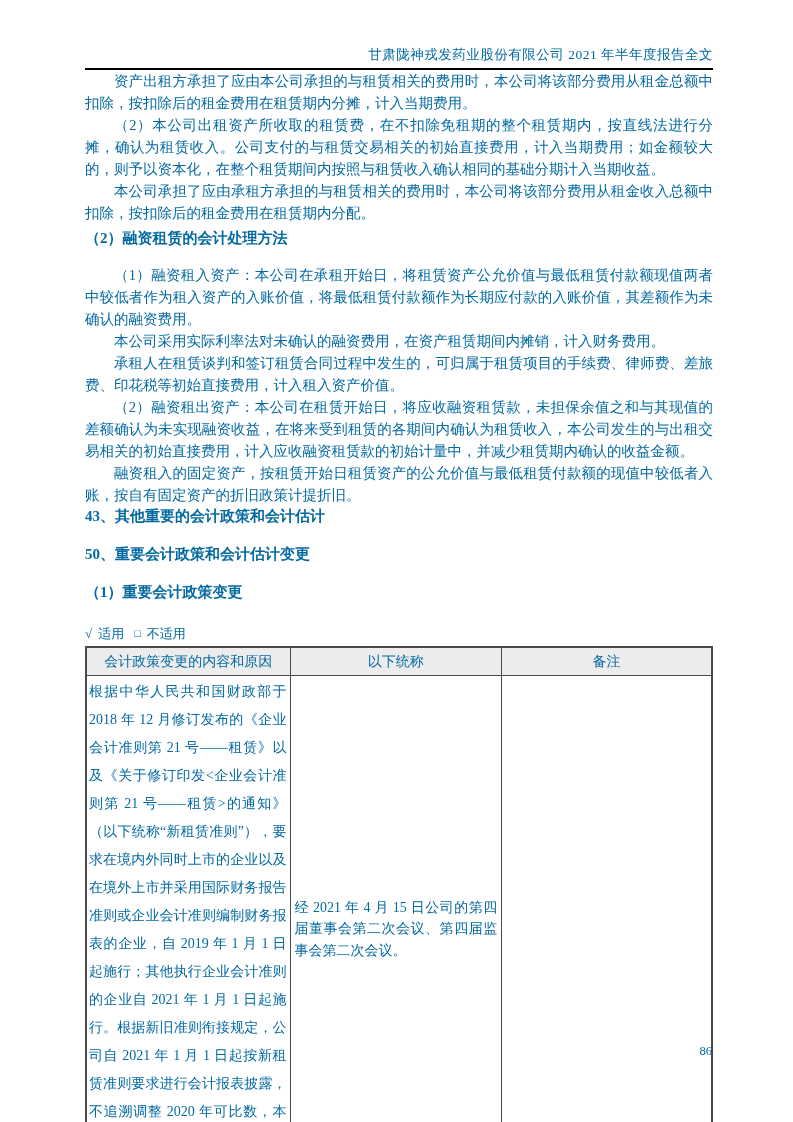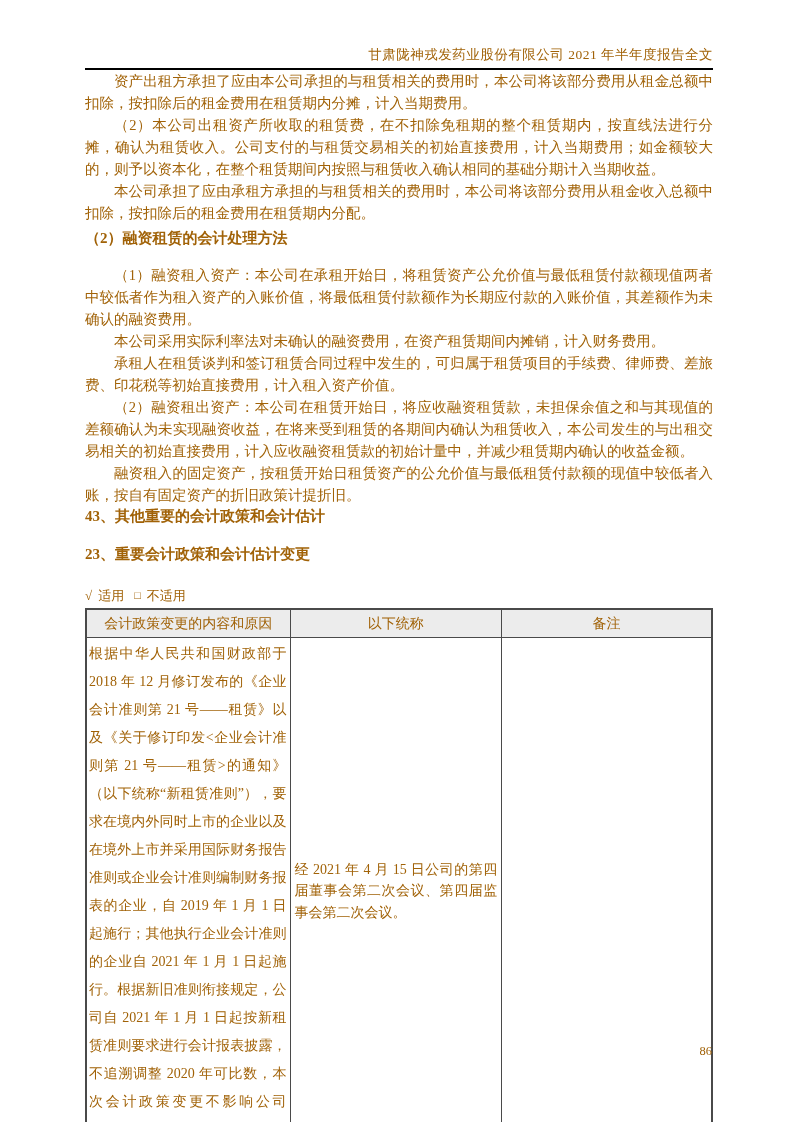--- a/index.html
+++ b/index.html
@@ -1,21 +1,21 @@
 <!DOCTYPE html>
 <html lang="zh"><head>
 <meta charset="utf-8">
 <style>
   html, body { margin: 0; padding: 0; background: #ffffff; }
   .page {
     position: relative;
     width: 793px;
     height: 1122px;
     background: #ffffff;
-    color: #a16207;
+    color: #0369a1;
     font-family: "Liberation Serif", "DejaVu Serif", serif;
     overflow: hidden;
   }
   .content {
     position: absolute;
     left: 85px;
     top: 47px;
     width: 628px;
   }
   .page-header {
@@ -116,22 +116,23 @@
     <h3 class="heading h-finance">（2）融资租赁的会计处理方法</h3>
 
     <p class="para">（1）融资租入资产：本公司在承租开始日，将租赁资产公允价值与最低租赁付款额现值两者中较低者作为租入资产的入账价值，将最低租赁付款额作为长期应付款的入账价值，其差额作为未确认的融资费用。</p>
     <p class="para">本公司采用实际利率法对未确认的融资费用，在资产租赁期间内摊销，计入财务费用。</p>
     <p class="para">承租人在租赁谈判和签订租赁合同过程中发生的，可归属于租赁项目的手续费、律师费、差旅费、印花税等初始直接费用，计入租入资产价值。</p>
     <p class="para">（2）融资租出资产：本公司在租赁开始日，将应收融资租赁款，未担保余值之和与其现值的差额确认为未实现融资收益，在将来受到租赁的各期间内确认为租赁收入，本公司发生的与出租交易相关的初始直接费用，计入应收融资租赁款的初始计量中，并减少租赁期内确认的收益金额。</p>
     <p class="para">融资租入的固定资产，按租赁开始日租赁资产的公允价值与最低租赁付款额的现值中较低者入账，按自有固定资产的折旧政策计提折旧。</p>
 
     <h3 class="heading h-43">43、其他重要的会计政策和会计估计</h3>
 
-    <h3 class="heading h-44">23、重要会计政策和会计估计变更</h3>
+    <h3 class="heading h-44">50、重要会计政策和会计估计变更</h3>
 
+    <h3 class="heading h-44-1">（1）重要会计政策变更</h3>
 
     <div class="applicability">
       <span class="mark">√</span><span class="label">适用</span><span class="mark box">□</span><span class="label">不适用</span>
     </div>
 
     <table class="policy-table">
       <colgroup>
         <col style="width:32.6%">
         <col style="width:33.8%">
         <col style="width:33.6%">

